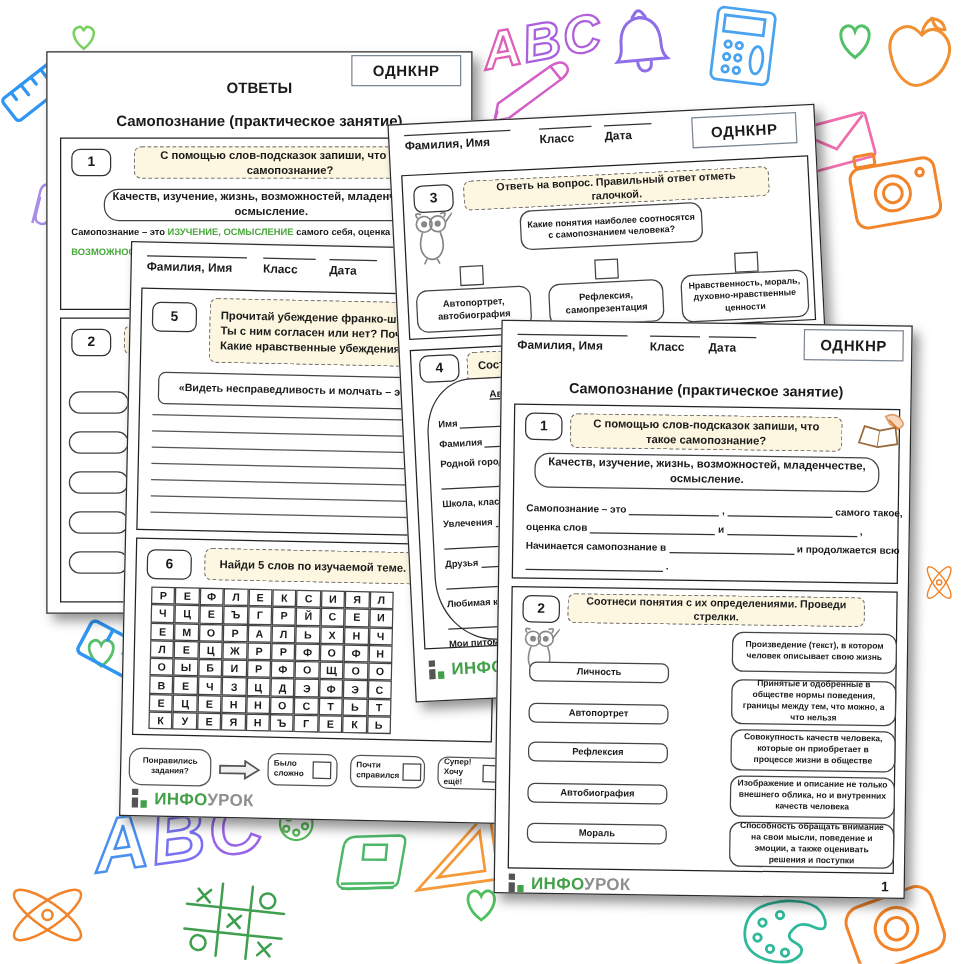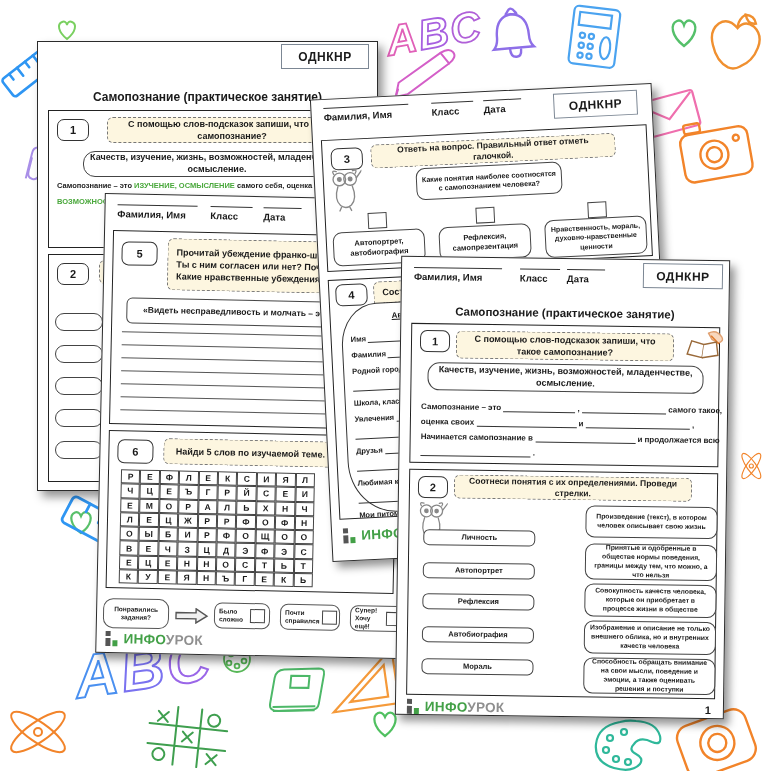--- a/index.html
+++ b/index.html
@@ -243,20 +243,21 @@
           <circle cx="41" cy="37" r="9"></circle>
         </g>
       </svg>
   </div>
 </div>
 
 <div class="page" style="left:37px;top:41px;width:341px;height:450px;z-index:1;">
   <div class="badge" style="right:8px;top:2px;width:88px;height:25px;">
       <span>ОДНКНР</span>
     </div>
+  <div class="title" style="top:21px;font-size:12px;">ОТВЕТЫ</div>
   <div class="title" style="top:48px;font-size:12px;">Самопознание (практическое занятие)</div>
 
   <div class="frame" style="left:10px;top:68px;width:325px;height:138px;">
     <div class="numbox" style="left:8px;top:8px;width:30px;height:20px;">1</div>
     <div class="dashed" style="left:58px;top:6px;width:250px;height:26px;font-size:9px;">С помощью слов-подсказок запиши, что такое самопознание?</div>
     <div class="rbox" style="left:34px;top:40px;width:268px;height:26px;font-size:9px;border-radius:12px;">Качеств, изучение, жизнь,  возможностей,  младенчестве, осмысление.</div>
     <div class="ansline" style="left:8px;top:70px;width:320px;overflow:hidden;">
       <span>Самопознание – это </span><span class="grn">ИЗУЧЕНИЕ, </span><span class="grn">ОСМЫСЛЕНИЕ </span><span>самого себя, оценка своих </span><span class="grn">КАЧЕСТВ</span>
     </div>
     <div class="ansline grn" style="left:8px;top:86px;">ВОЗМОЖНОСТЕЙ</div>
@@ -532,21 +533,21 @@
           <g fill="none" stroke-width="1.6">
             <path d="M30 3 Q39 -2 45 7 Q48 12 41 14 L34 10 Z" stroke="#e0a070" fill="#f7d7bd"></path>
             <path d="M33 6 L42 15" stroke="#e07a2a"></path>
             <path d="M6 27 L23 31 L25 16 L11 12 Z" stroke="#9a6a3a" fill="#fff"></path>
             <path d="M25 16 L39 13 L41 28 L23 31" stroke="#9a6a3a" fill="#fff"></path>
           </g>
         </svg>
     </div>
     <div class="rbox" style="left:16px;top:38px;width:276px;height:28px;font-size:9px;border-radius:12px;">Качеств, изучение, жизнь,  возможностей,  младенчестве, осмысление.</div>
     <div class="fillrow" style="left:10px;top:78px;"><span>Самопознание – это</span> <span class="bl" style="width:72px;"></span> <span>,</span> <span class="bl" style="width:84px;"></span> <span>самого такое,</span></div>
-    <div class="fillrow" style="left:10px;top:93px;"><span>оценка своих</span> <span class="bl" style="width:100px;"></span> <span>и</span> <span class="bl" style="width:104px;"></span> <span>,</span></div>
+    <div class="fillrow" style="left:10px;top:93px;"><span>оценка слов</span> <span class="bl" style="width:100px;"></span> <span>и</span> <span class="bl" style="width:104px;"></span> <span>,</span></div>
     <div class="fillrow" style="left:10px;top:108px;"><span>Начинается самопознание в</span> <span class="bl" style="width:100px;"></span> <span>и продолжается всю</span></div>
     <div class="fillrow" style="left:10px;top:123px;"><span class="bl" style="width:110px;"></span> <span>.</span></div>
   </div>
 
   <div class="frame" style="left:10px;top:212px;width:309px;height:226px;">
     <div class="numbox" style="left:8px;top:6px;width:28px;height:20px;">2</div>
     <div class="dashed" style="left:44px;top:4px;width:238px;height:24px;font-size:8.5px;">Соотнеси понятия  с их определениями. Проведи стрелки.</div>
     <div class="abs" style="left:4px;top:30px;">
       <svg width="34" height="42" viewBox="0 0 40 48">
           <g fill="none" stroke="#888" stroke-width="1.5" stroke-linecap="round">

